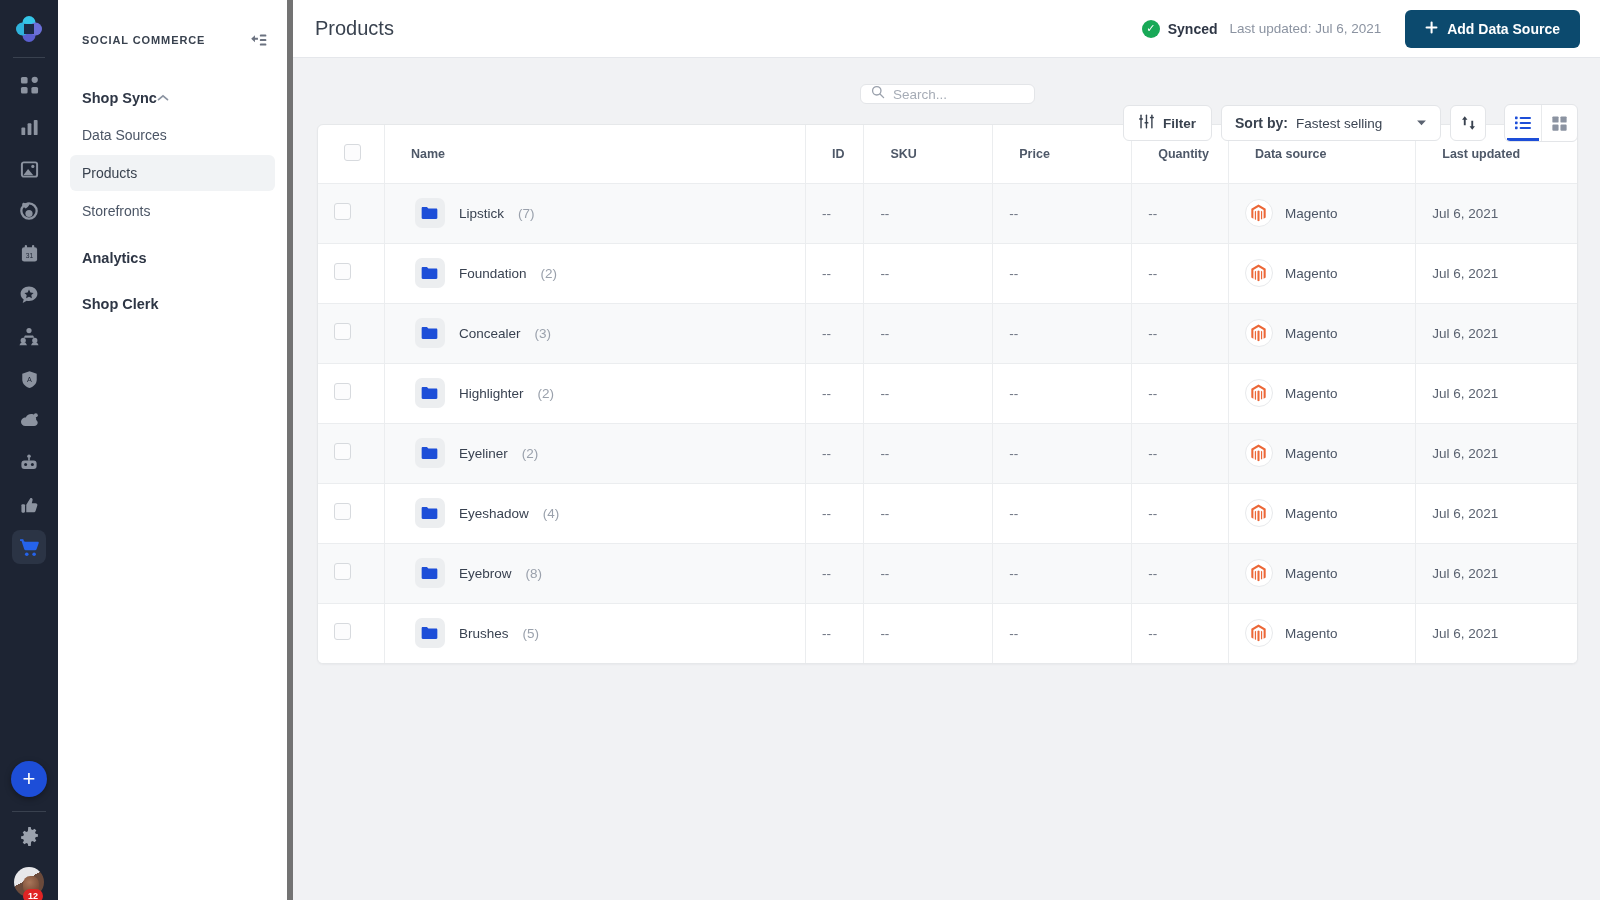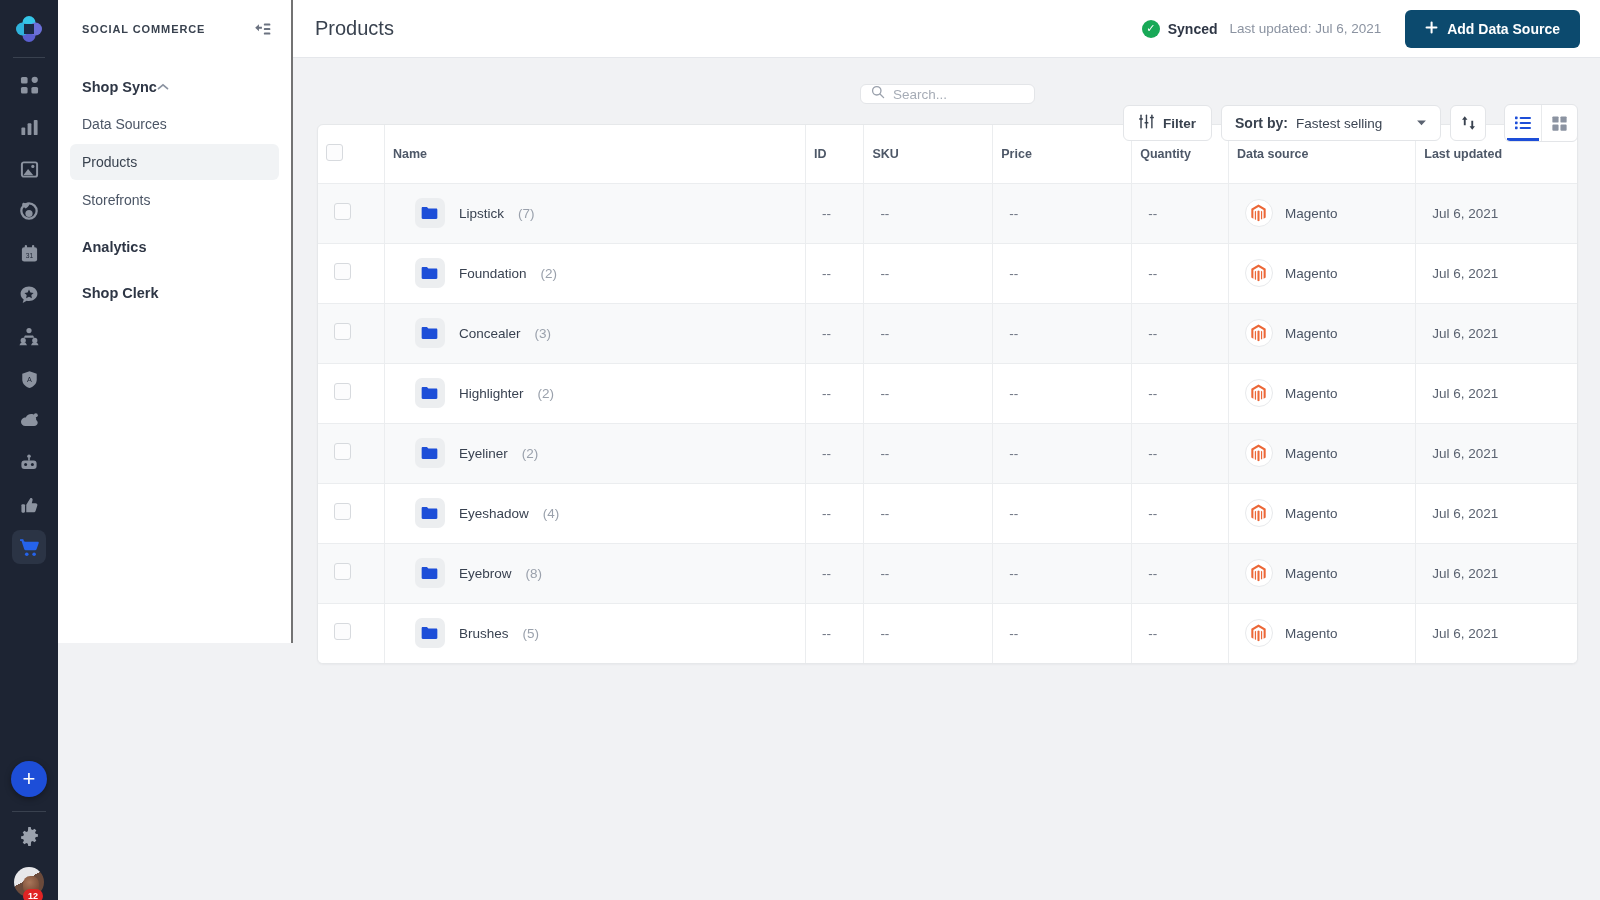--- a/index.html
+++ b/index.html
@@ -48,23 +48,23 @@
     border-radius: 45% 45% 40% 40%;
   }
   .badge {
     position:absolute; left:9px; bottom:-6px;
     background:#e02424; color:#fff; font-size:9px; font-weight:bold;
     border-radius:9px; padding:1px 5px; line-height:12px;
   }
 
   
   .nav {
-    width: 235px; flex: 0 0 235px; height: 643px;
-    background: #fff; border-right: 2px solid #737373;
-    padding: 0 0;
+    width: 235px; flex: 0 0 235px; height: 900px;
+    background: #fff; border-right: 6px solid #737373;
+    padding: 11px 0;
   }
   .nav-head {
     height: 58px; display:flex; align-items:center; justify-content: space-between;
     padding: 0 20px 0 24px;
   }
   .nav-title { font-size: 11px; font-weight: bold; letter-spacing: .9px; color:#39424f; }
   .collapse-icon { color:#6b7280; display:flex; align-items:center; cursor:pointer; }
   .nav-group {
     display:flex; align-items:center; 
     padding: 0 20px 0 24px; height: 34px; margin-top: 12px;
@@ -142,21 +142,21 @@
   .table {
     background:#fff; border:1px solid #e6e8ea; border-radius:6px; overflow:hidden;
     box-shadow: 0 1px 2px rgba(16,24,40,.04);
   }
   table { width:100%; border-collapse: collapse; table-layout: fixed; }
   th, td { border-right:1px solid #ebedef; border-bottom:1px solid #ebedef; }
   th:last-child, td:last-child { border-right:none; }
   tbody tr:last-child td { border-bottom:none; }
   th {
     height: 58px; text-align:left; font-size: 12.5px; font-weight:bold; color:#4e5868;
-    padding: 0 8px;
+    padding: 0 26px;
   }
   td { height: 60px; padding: 0 16px; font-size: 13.5px; color:#4b5565; vertical-align: middle; }
   tbody tr:nth-child(odd) td { background: #f8f9fa; }
   tbody tr:nth-child(even) td { background: #fff; }
   .col-check { width: 66px; }
   .col-name { width: 418px; }
   .col-id { width: 58px; }
   .col-sku { width: 128px; }
   .col-price { width: 138px; }
   .col-qty { width: 96px; }

